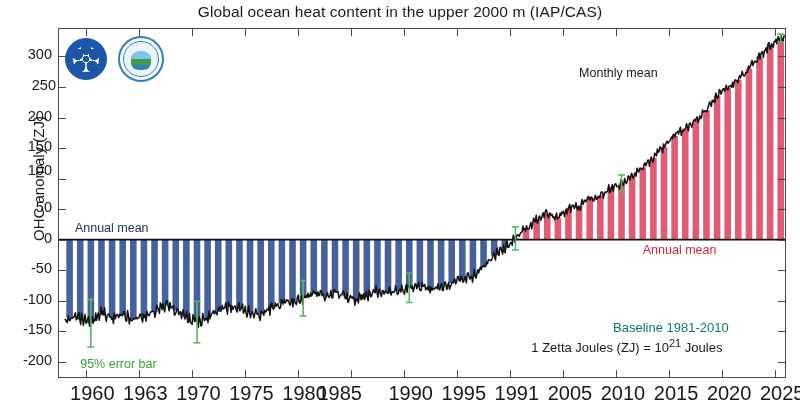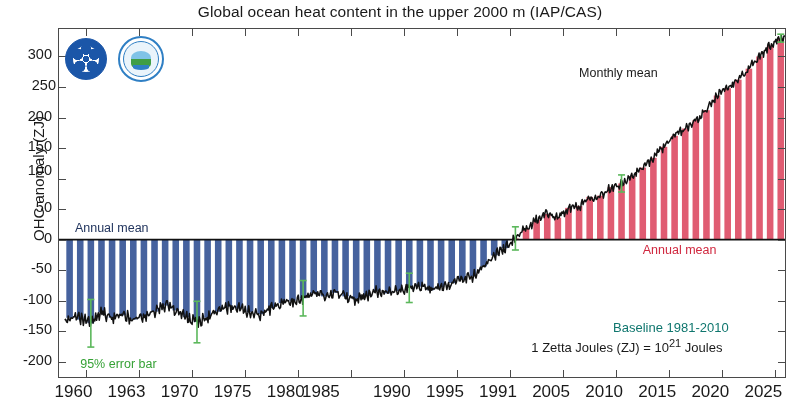--- a/index.html
+++ b/index.html
@@ -22,21 +22,21 @@
         border:1.2px solid #4a4a4a;box-sizing:border-box;background:#fff;
         overflow:hidden;}
 
   
   .ytick{position:absolute;left:0;width:7px;height:0;border-top:1.2px solid #4a4a4a;}
   .ytickR{position:absolute;right:0;width:7px;height:0;border-top:1.2px solid #4a4a4a;}
   .ylabtxt{position:absolute;width:52px;text-align:right;font-size:14.5px;
            color:#1a1a1a;white-space:nowrap;}
   .xtick{position:absolute;bottom:0;height:7px;width:0;border-left:1.2px solid #4a4a4a;}
   .xtickT{position:absolute;top:0;height:7px;width:0;border-left:1.2px solid #4a4a4a;}
-  .xlabtxt{position:absolute;width:60px;text-align:left;font-size:17px;
+  .xlabtxt{position:absolute;width:60px;text-align:right;font-size:20px;
            color:#1a1a1a;white-space:nowrap;}
 
   
   .anno{position:absolute;font-size:12.5px;white-space:nowrap;}
   .sup{font-size:11px;vertical-align:super;}
 
   
   .logo{position:absolute;border-radius:50%;}
   .logo-cas{left:65px;top:38px;width:42px;height:42px;
             background:radial-gradient(circle at 50% 50%,#ffffff 0 26%,#1b56a8 26% 30%,#ffffff 30% 34%,#1b56a8 34% 100%);

